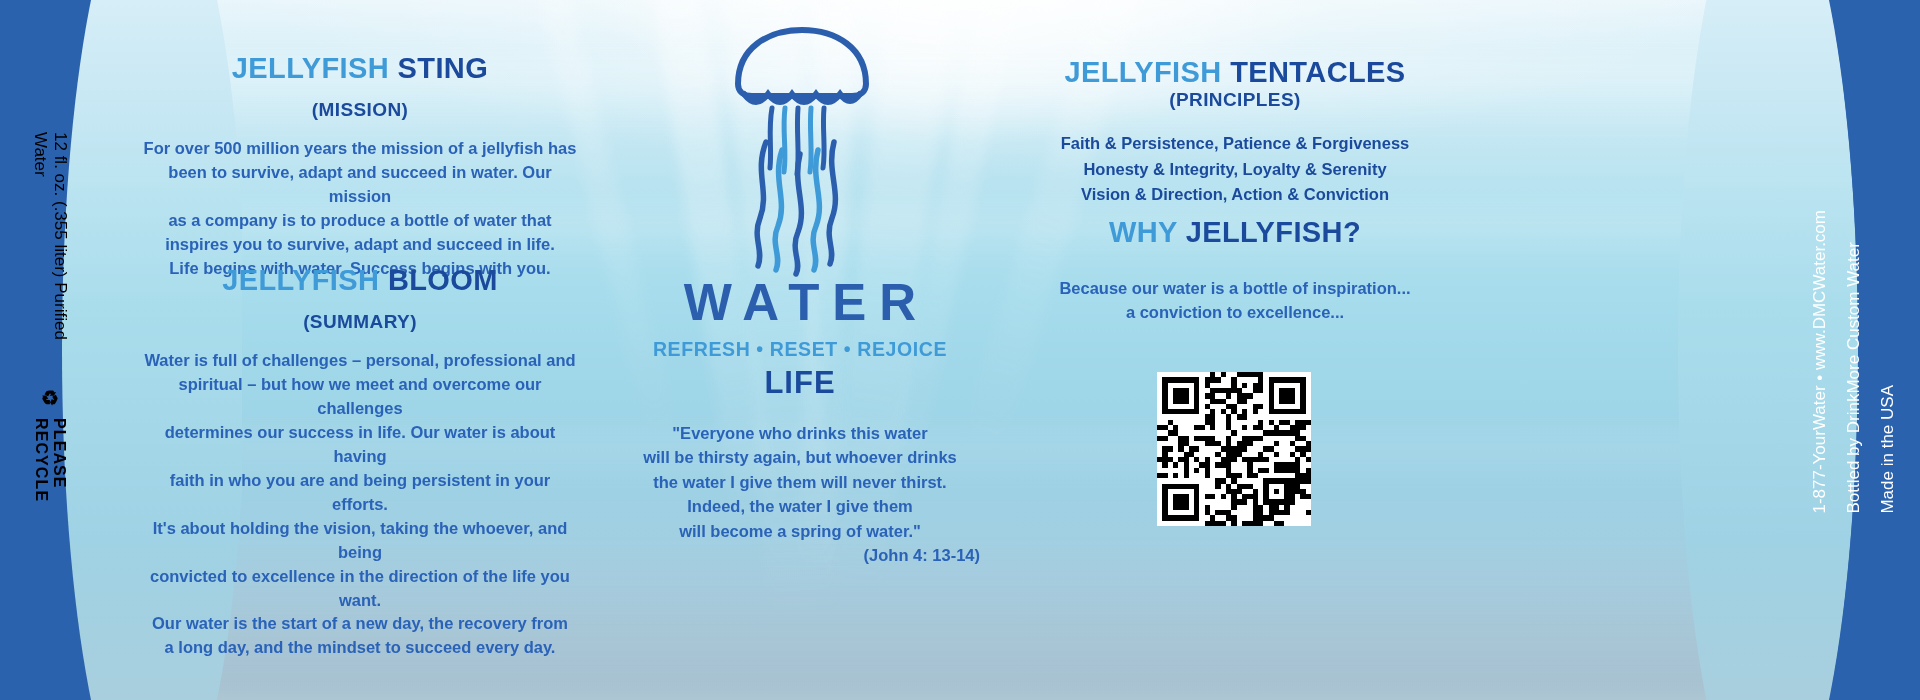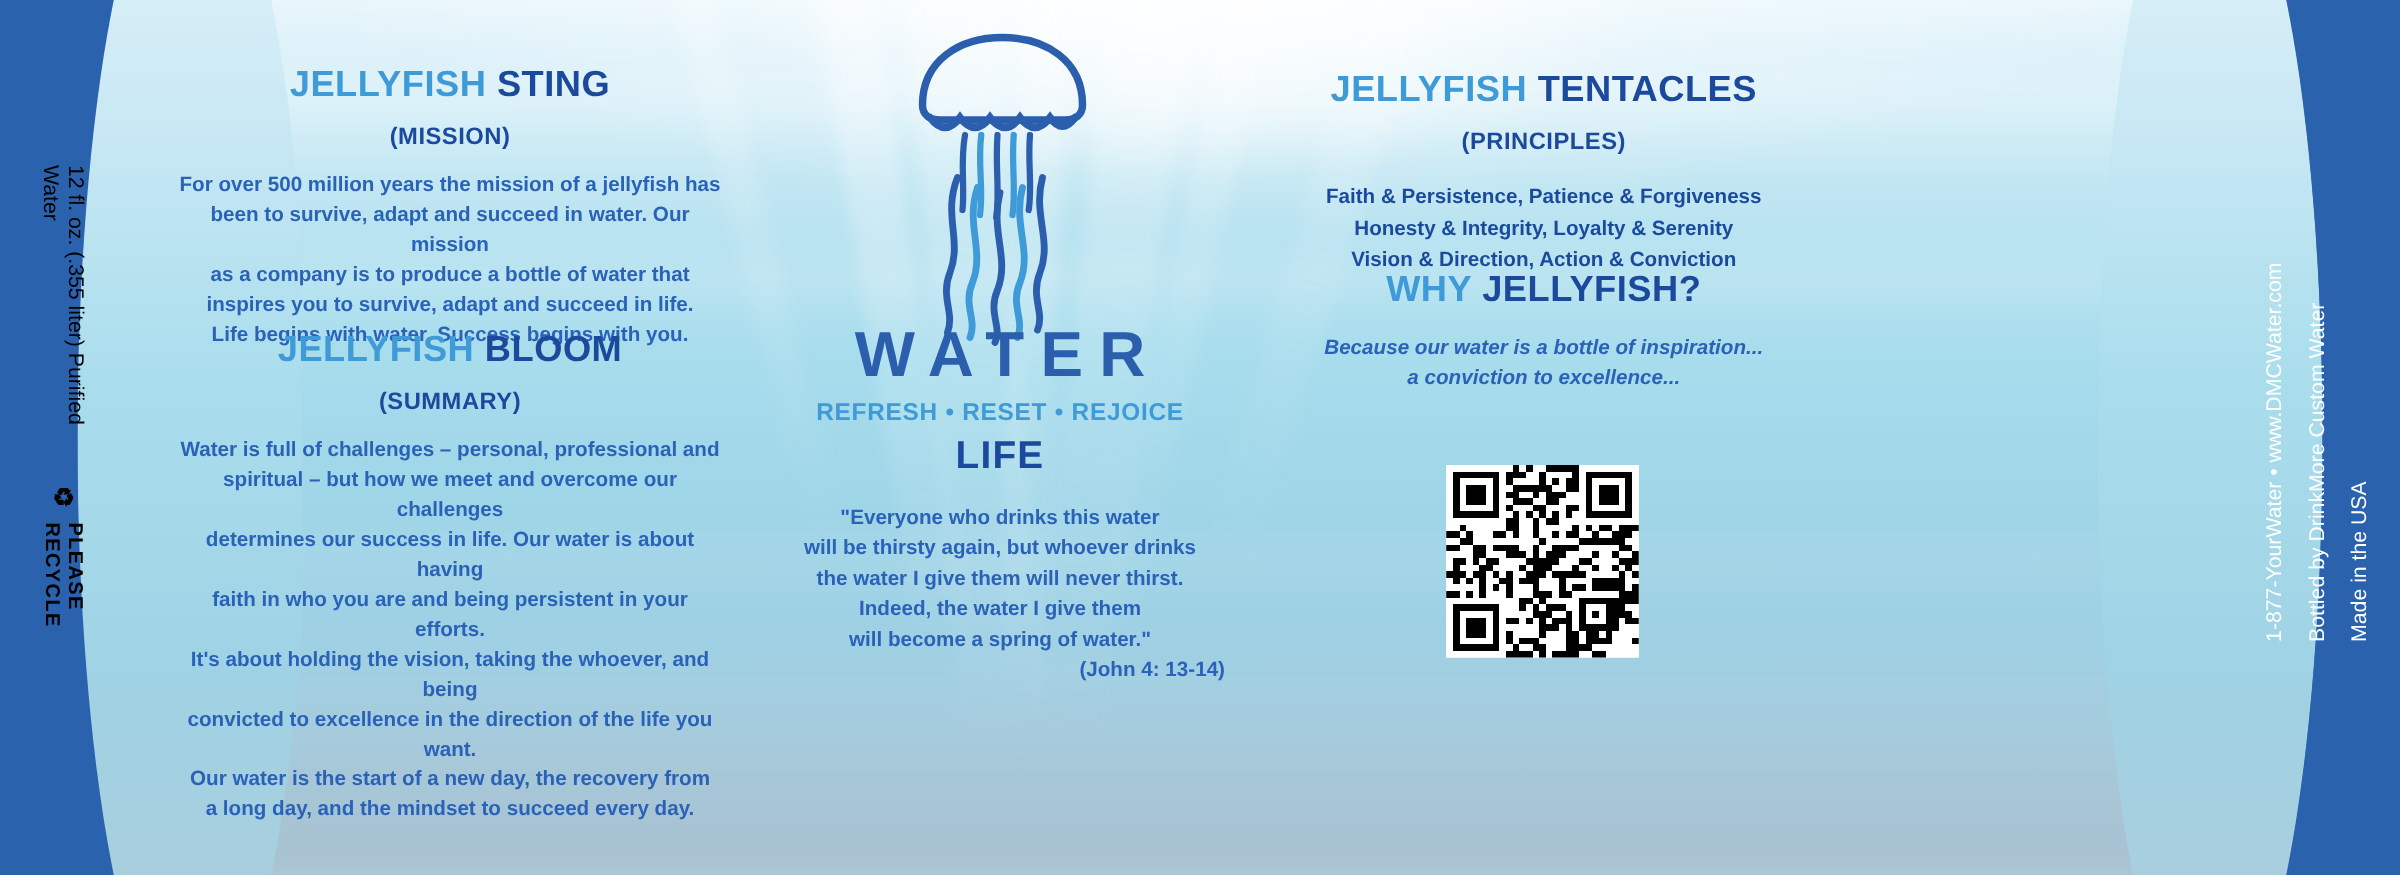--- a/index.html
+++ b/index.html
@@ -62,21 +62,21 @@
 
   
   .col{position:absolute;text-align:center;}
   .h1{font-size:29px;font-weight:bold;letter-spacing:.4px;color:#1b4a9c;line-height:1.15;}
   .h1 .lt{color:#3f9ad8;}
   .sub{font-size:19px;font-weight:bold;color:#1b4a9c;letter-spacing:.4px;}
   .body{font-size:16.5px;font-weight:bold;color:#2a62b8;line-height:1.45;}
   .body.dk{color:#1b4a9c;}
 
   
-  .brand{font-size:51px;font-weight:bold;color:#2b5fae;letter-spacing:13px;text-indent:13px;line-height:1;}
+  .brand{font-size:51px;font-weight:bold;color:#2b5fae;letter-spacing:13px;text-indent:13px;line-height:1;margin-top:19px;}
   .tag{font-size:19.5px;font-weight:bold;color:#3f9ad8;letter-spacing:.6px;margin-top:10px;}
   .lifeword{font-size:31px;font-weight:bold;color:#1b4a9c;letter-spacing:1px;margin-top:4px;}
   .verse{font-size:16.5px;font-weight:bold;color:#2a62b8;line-height:1.48;margin-top:20px;}
   .verse .ref{font-weight:bold;text-align:right;}
 
   
   .qr-wrap{position:absolute;left:1157px;top:372px;width:154px;height:154px;background:#fff;padding:0;}
   .qr{width:154px;height:154px;display:block;}
 
   
@@ -183,34 +183,34 @@
       <div>will become a spring of water."</div>
       <div class="ref">(John 4: 13-14)</div>
     </div>
   </div>
 
   <div class="col" style="left:1040px;top:56px;width:390px;">
     <div class="h1">
       <span class="lt">JELLYFISH</span>
       <span>TENTACLES</span>
     </div>
-    <div class="sub" style="margin-top:14px;">(PRINCIPLES)</div>
+    <div class="sub" style="">(PRINCIPLES)</div>
     <div class="body dk" style="margin-top:20px;line-height:1.55;">
       <div>Faith &amp; Persistence, Patience &amp; Forgiveness</div>
       <div>Honesty &amp; Integrity, Loyalty &amp; Serenity</div>
       <div>Vision &amp; Direction, Action &amp; Conviction</div>
     </div>
   </div>
 
   <div class="col" style="left:1040px;top:216px;width:390px;">
     <div class="h1">
       <span class="lt">WHY</span>
       <span>JELLYFISH?</span>
     </div>
-    <div class="body" style="margin-top:18px;font-style:italic;">
+    <div class="body" style="margin-top:28px;">
       <div>Because our water is a bottle of inspiration...</div>
       <div>a conviction to excellence...</div>
     </div>
   </div>
 
   <div class="qr-wrap">
     <svg class="qr" viewBox="0 0 29 29" shape-rendering="crispEdges">
       <rect width="29" height="29" fill="#ffffff"></rect>
       <g fill="#000000" id="qr-modules">
           <rect x="10" y="0" width="1" height="1"></rect>

